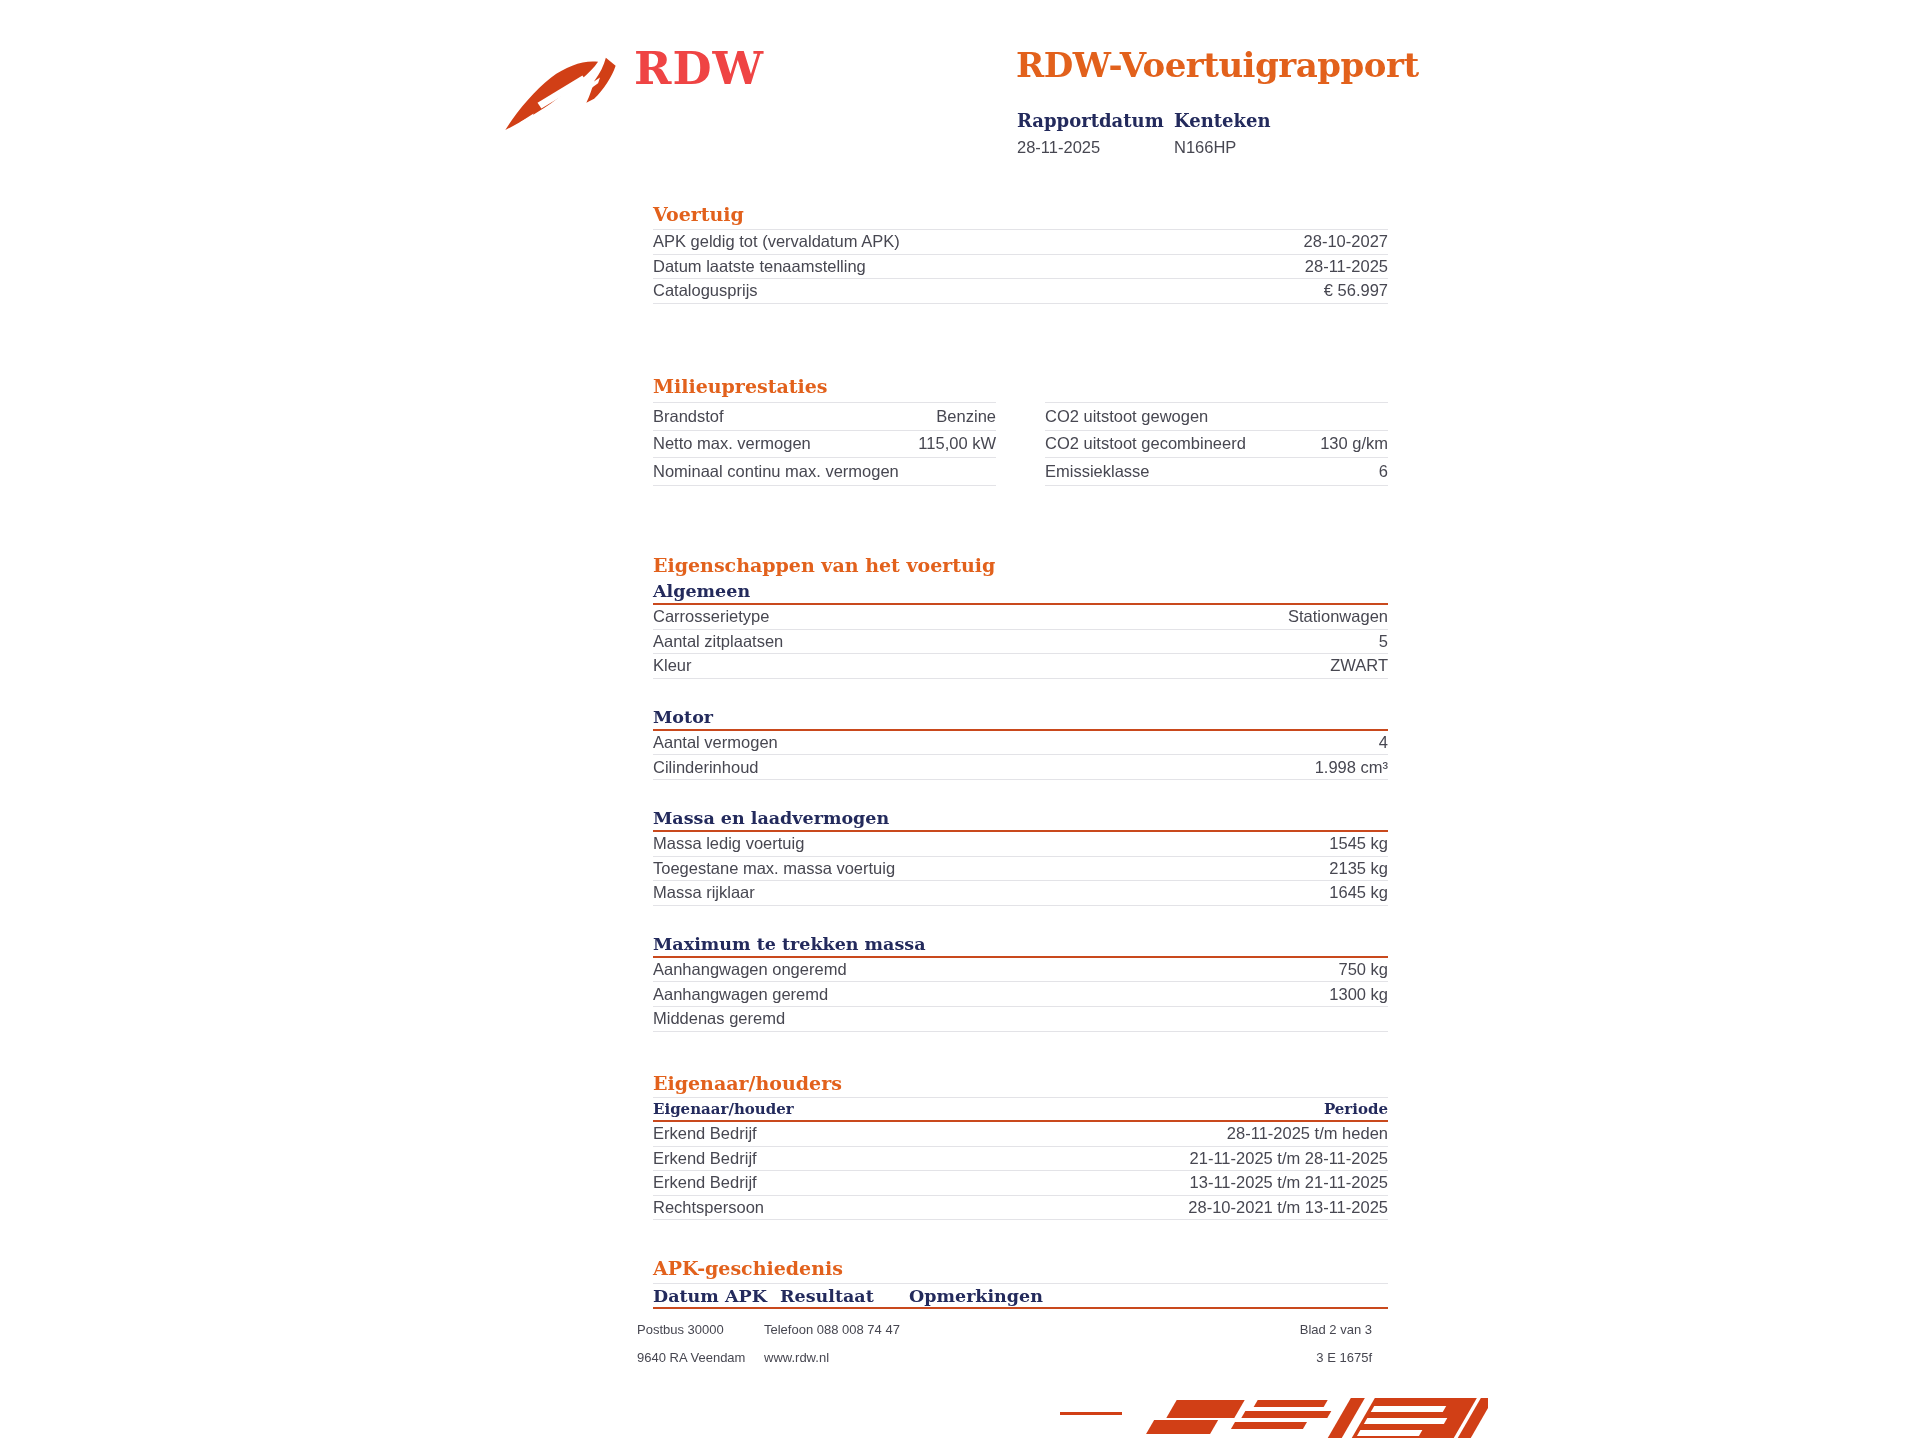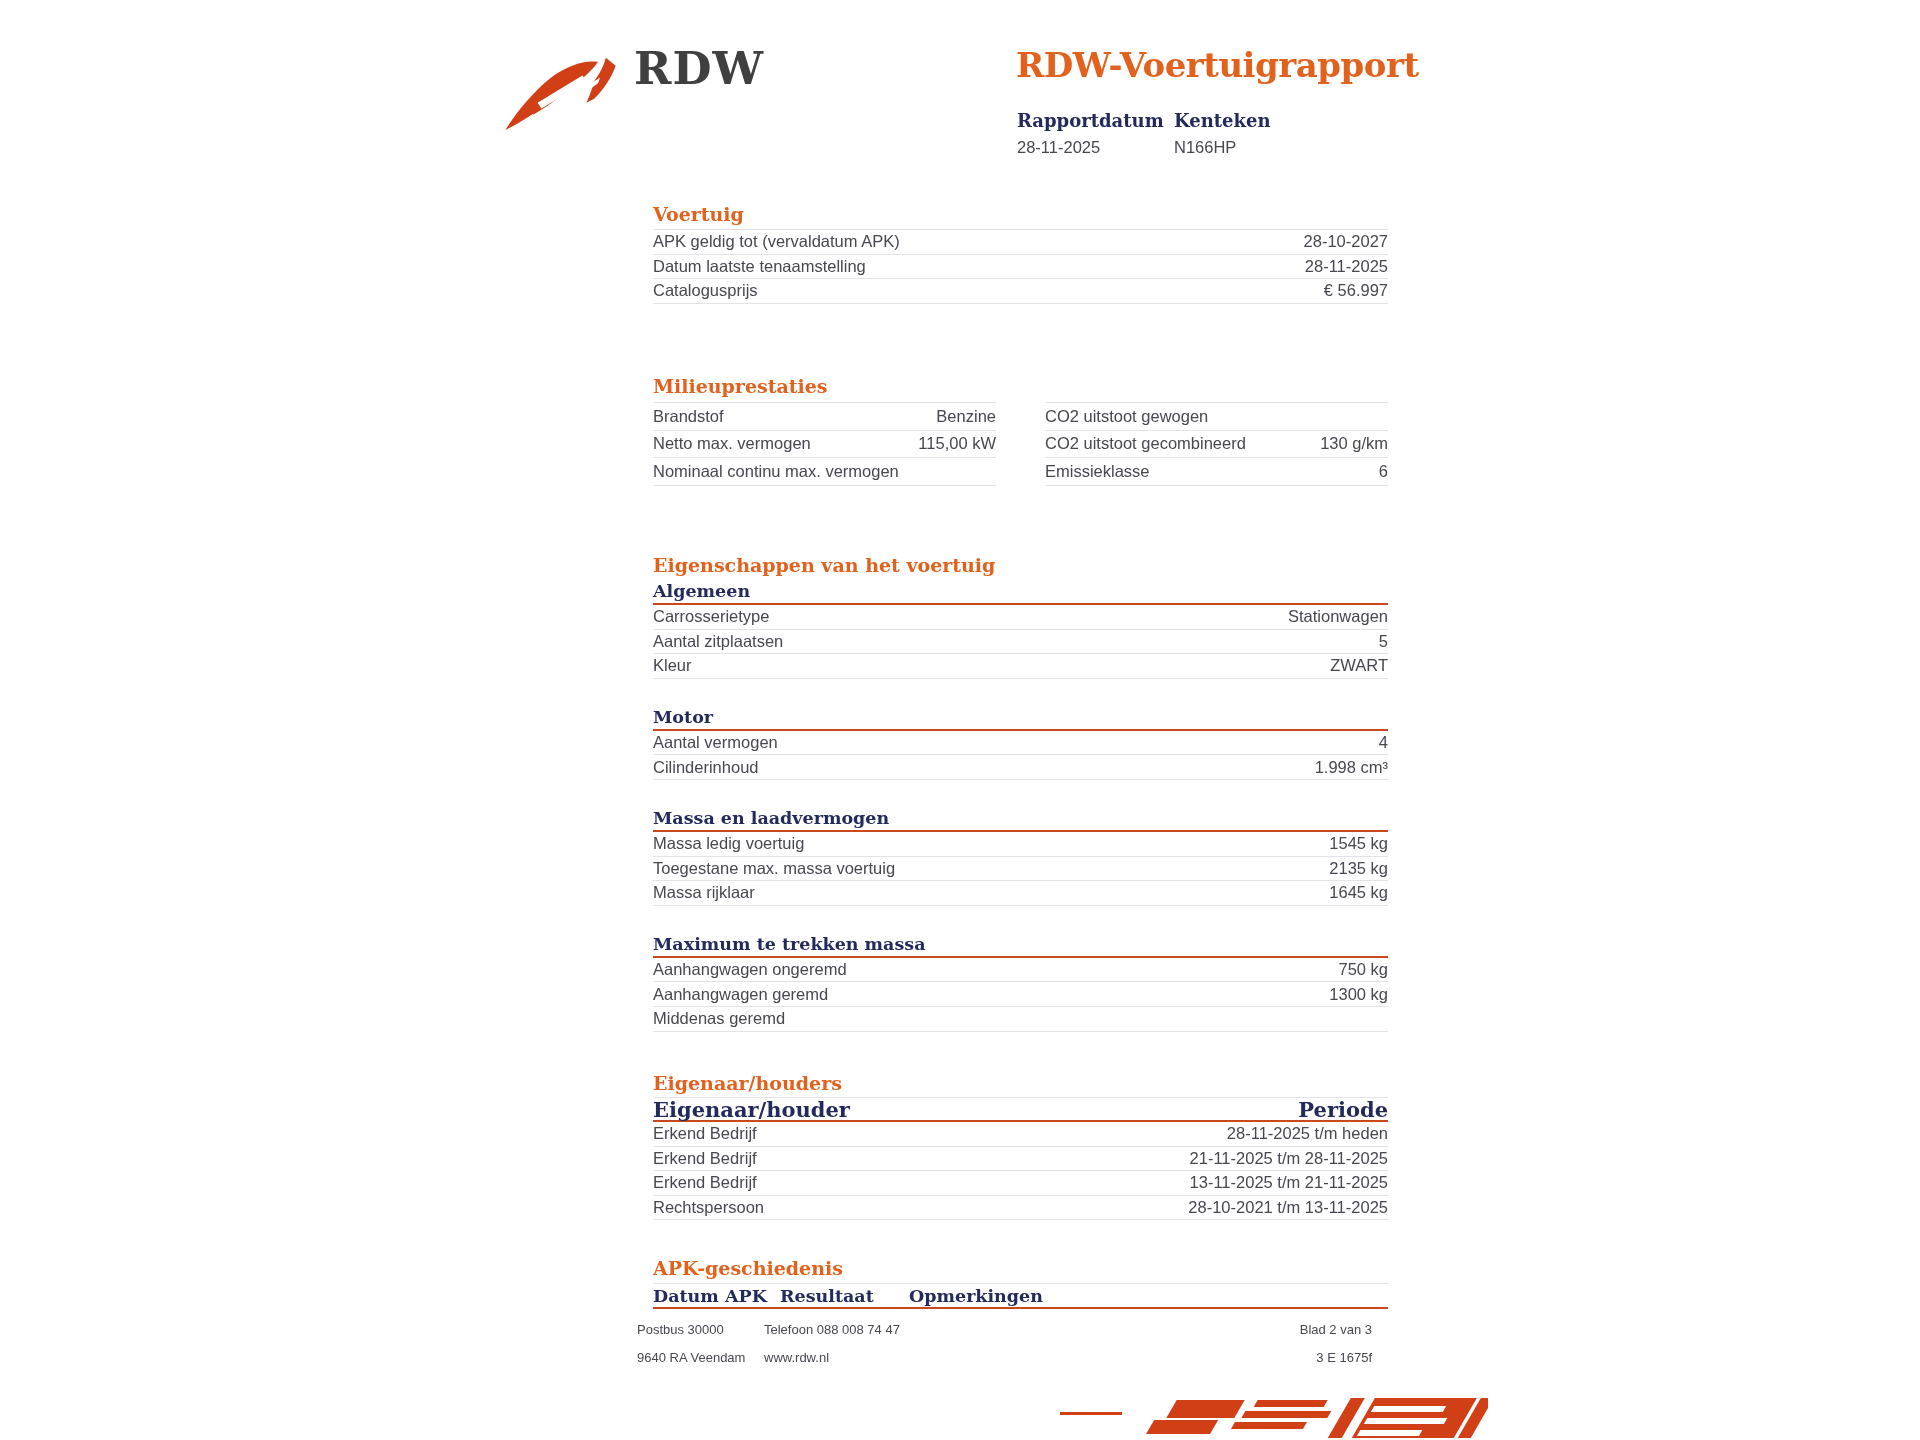--- a/index.html
+++ b/index.html
@@ -10,21 +10,21 @@
     --text:#474751;
     --sep:#e3e3e7;
   }
   *{margin:0;padding:0;box-sizing:border-box;}
   body{background:#ffffff;font-family:"Liberation Sans",sans-serif;}
   .page{position:relative;width:1920px;height:1440px;background:#fff;overflow:hidden;}
 
   
   .logo-icon{position:absolute;left:498px;top:52px;width:122px;height:82px;}
   .logo-text{position:absolute;left:634px;top:42px;font-family:"DejaVu Serif",serif;font-weight:bold;
-             font-size:45px;color:#404040;letter-spacing:1px;}
+             font-size:45px;color:#ef4444;letter-spacing:1px;}
   .report-title{position:absolute;left:1016px;top:45px;font-family:"DejaVu Serif",serif;font-weight:bold;
              font-size:34px;color:var(--orange);letter-spacing:-0.5px;}
   .meta{position:absolute;top:110px;}
   .meta.rapport{left:1017px;}
   .meta.kenteken{left:1174px;}
   .meta-label{font-family:"DejaVu Serif",serif;font-weight:bold;font-size:18px;color:var(--navy);}
   .meta-value{margin-top:7px;font-size:16.5px;color:var(--text);}
 
   
   .section{position:absolute;left:637px;width:735px;margin-left:16px;}
@@ -44,21 +44,21 @@
 
   
   .subsec{margin-top:28px;}
   .subsec.first{margin-top:5px;}
   .subsec .orange-rule{margin-top:2px;}
   .subsec .tbl{margin-top:0;border-top:none;}
 
   
   .own-header{display:flex;justify-content:space-between;align-items:center;height:25px;margin-top:3px;
               border-top:1px solid var(--sep);border-bottom:2px solid var(--rule-orange);}
-  .own-header .h{font-family:"DejaVu Serif",serif;font-weight:bold;font-size:21px;color:var(--navy);}
+  .own-header .h{font-family:"DejaVu Serif",serif;font-weight:bold;font-size:15px;color:var(--navy);}
 
   
   .apk-header{display:flex;align-items:center;height:26px;margin-top:4px;
               border-top:1px solid var(--sep);border-bottom:2px solid var(--rule-orange);}
   .apk-header .h{font-family:"DejaVu Serif",serif;font-weight:bold;font-size:17.5px;color:var(--navy);}
   .apk-c1{width:127px;}
   .apk-c2{width:129px;}
   .apk-c3{flex:1;}
 
   

